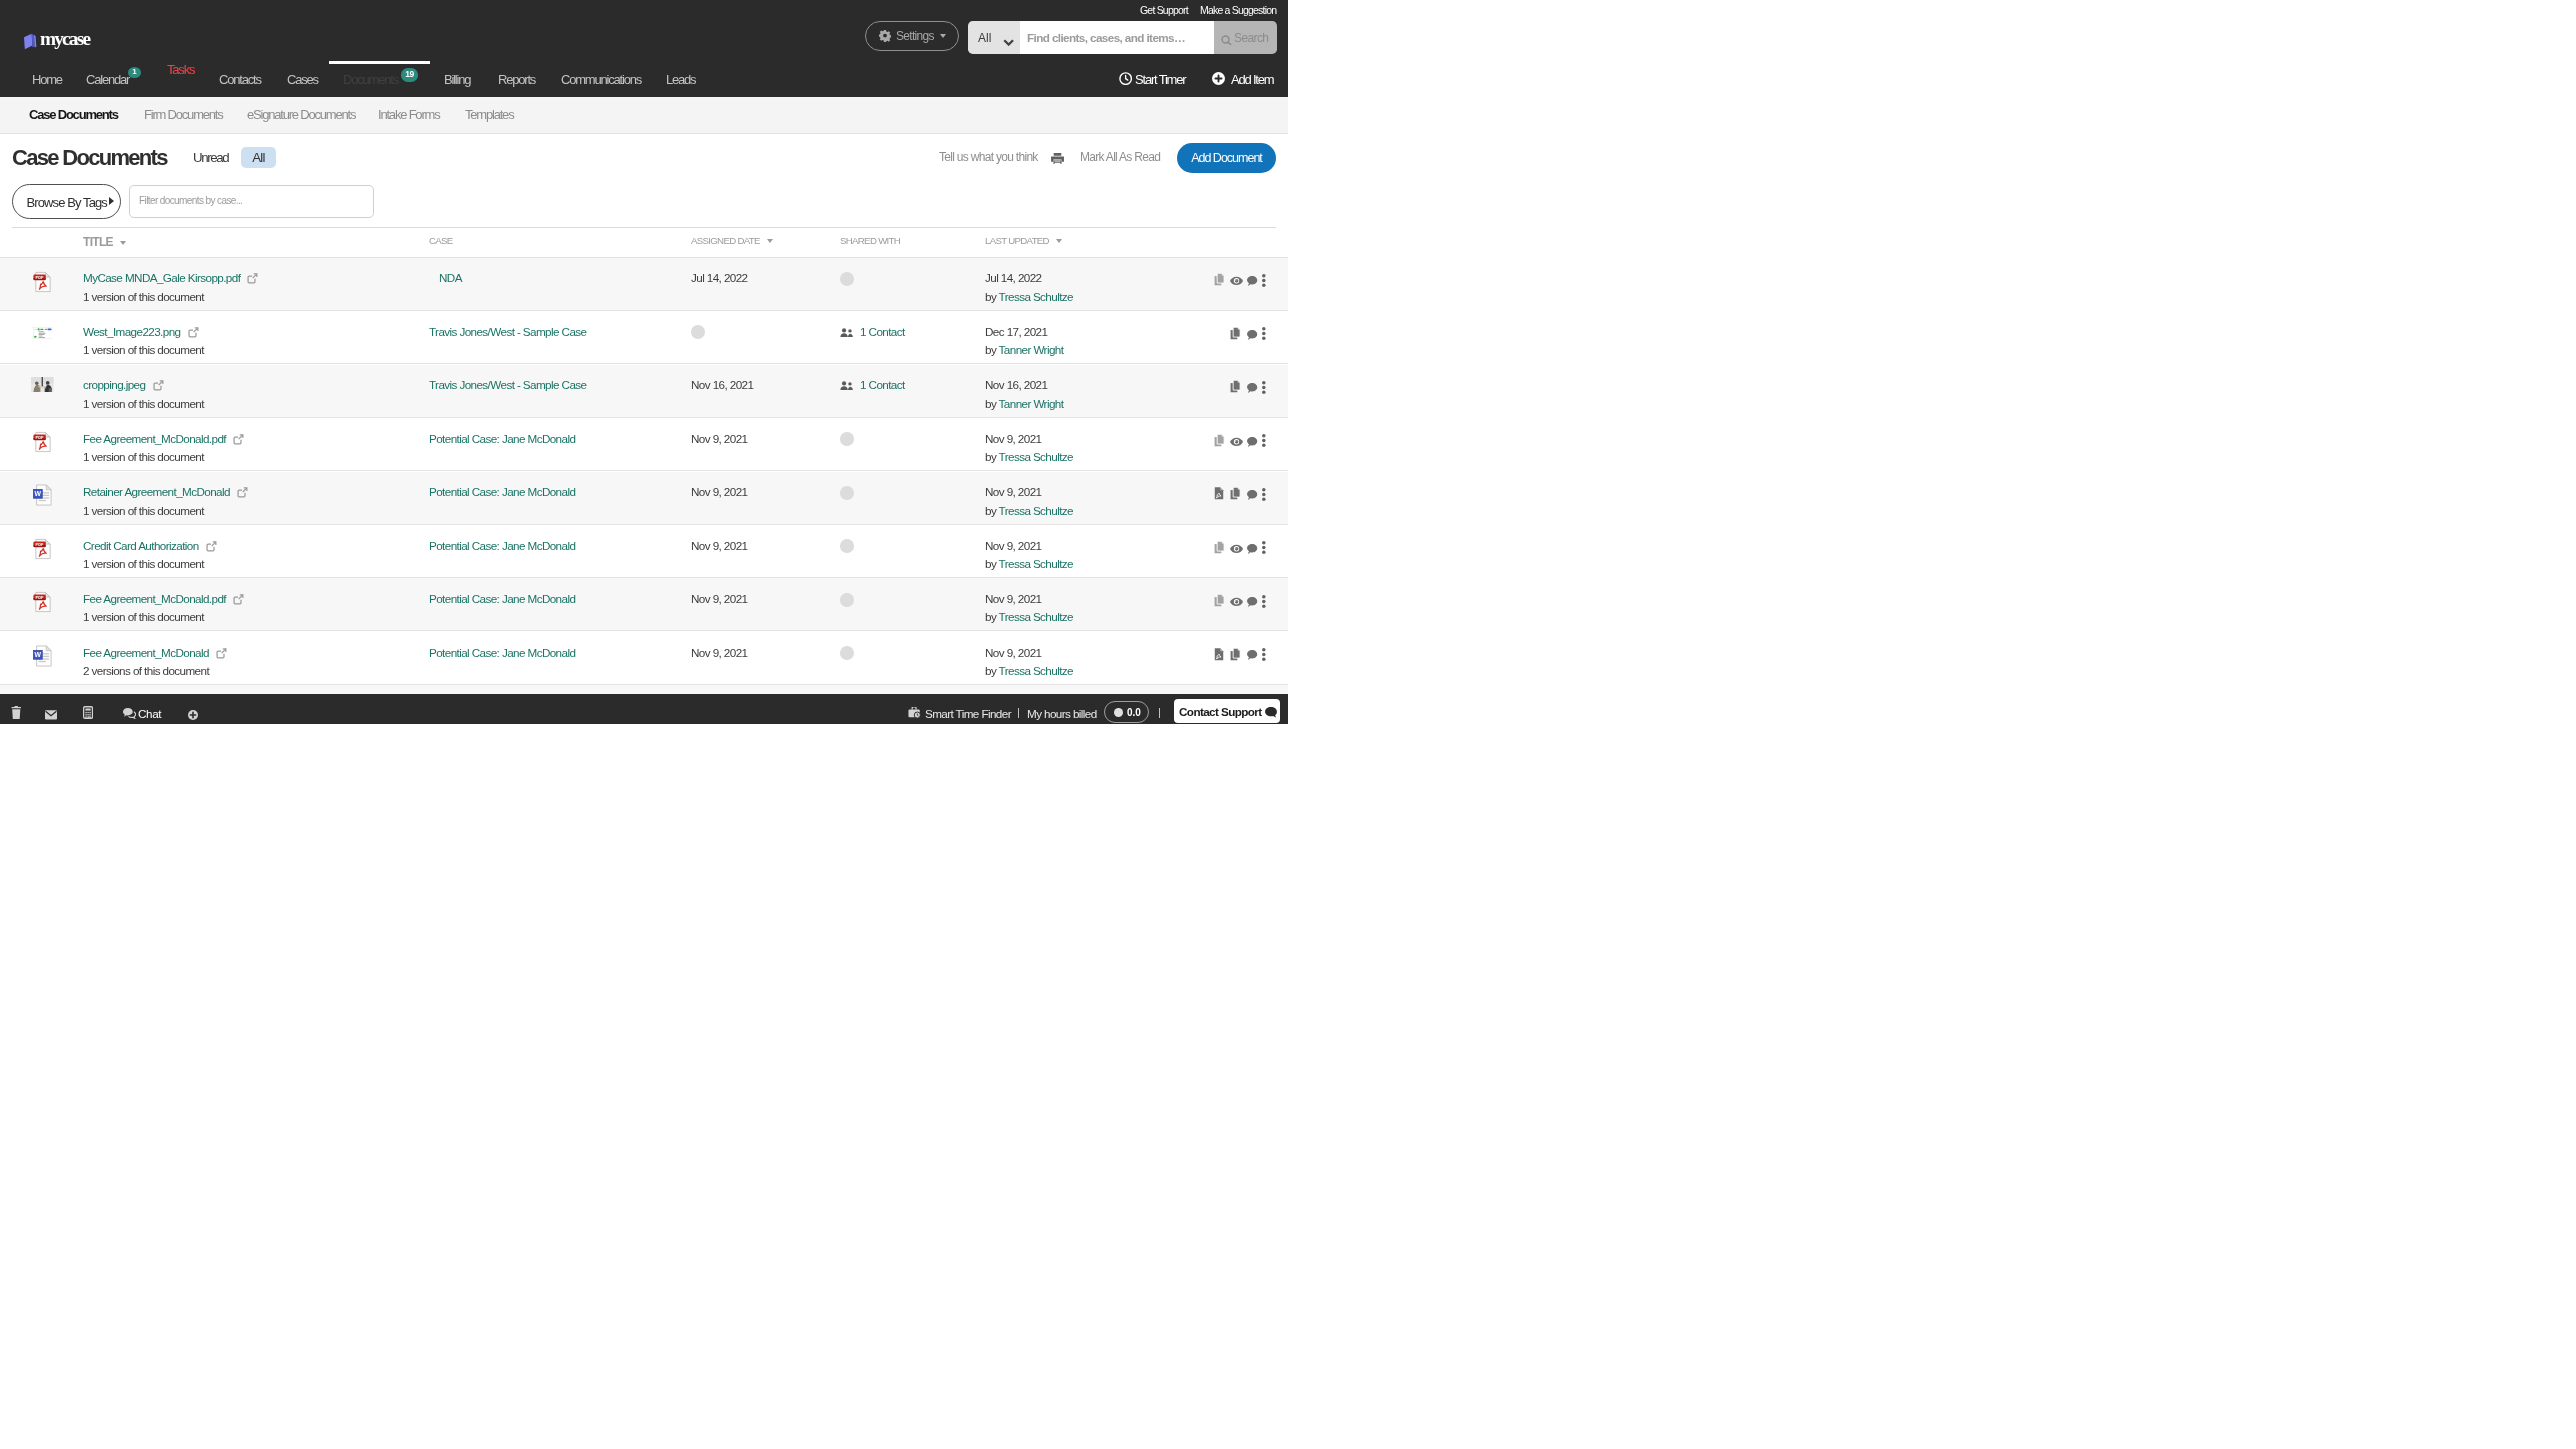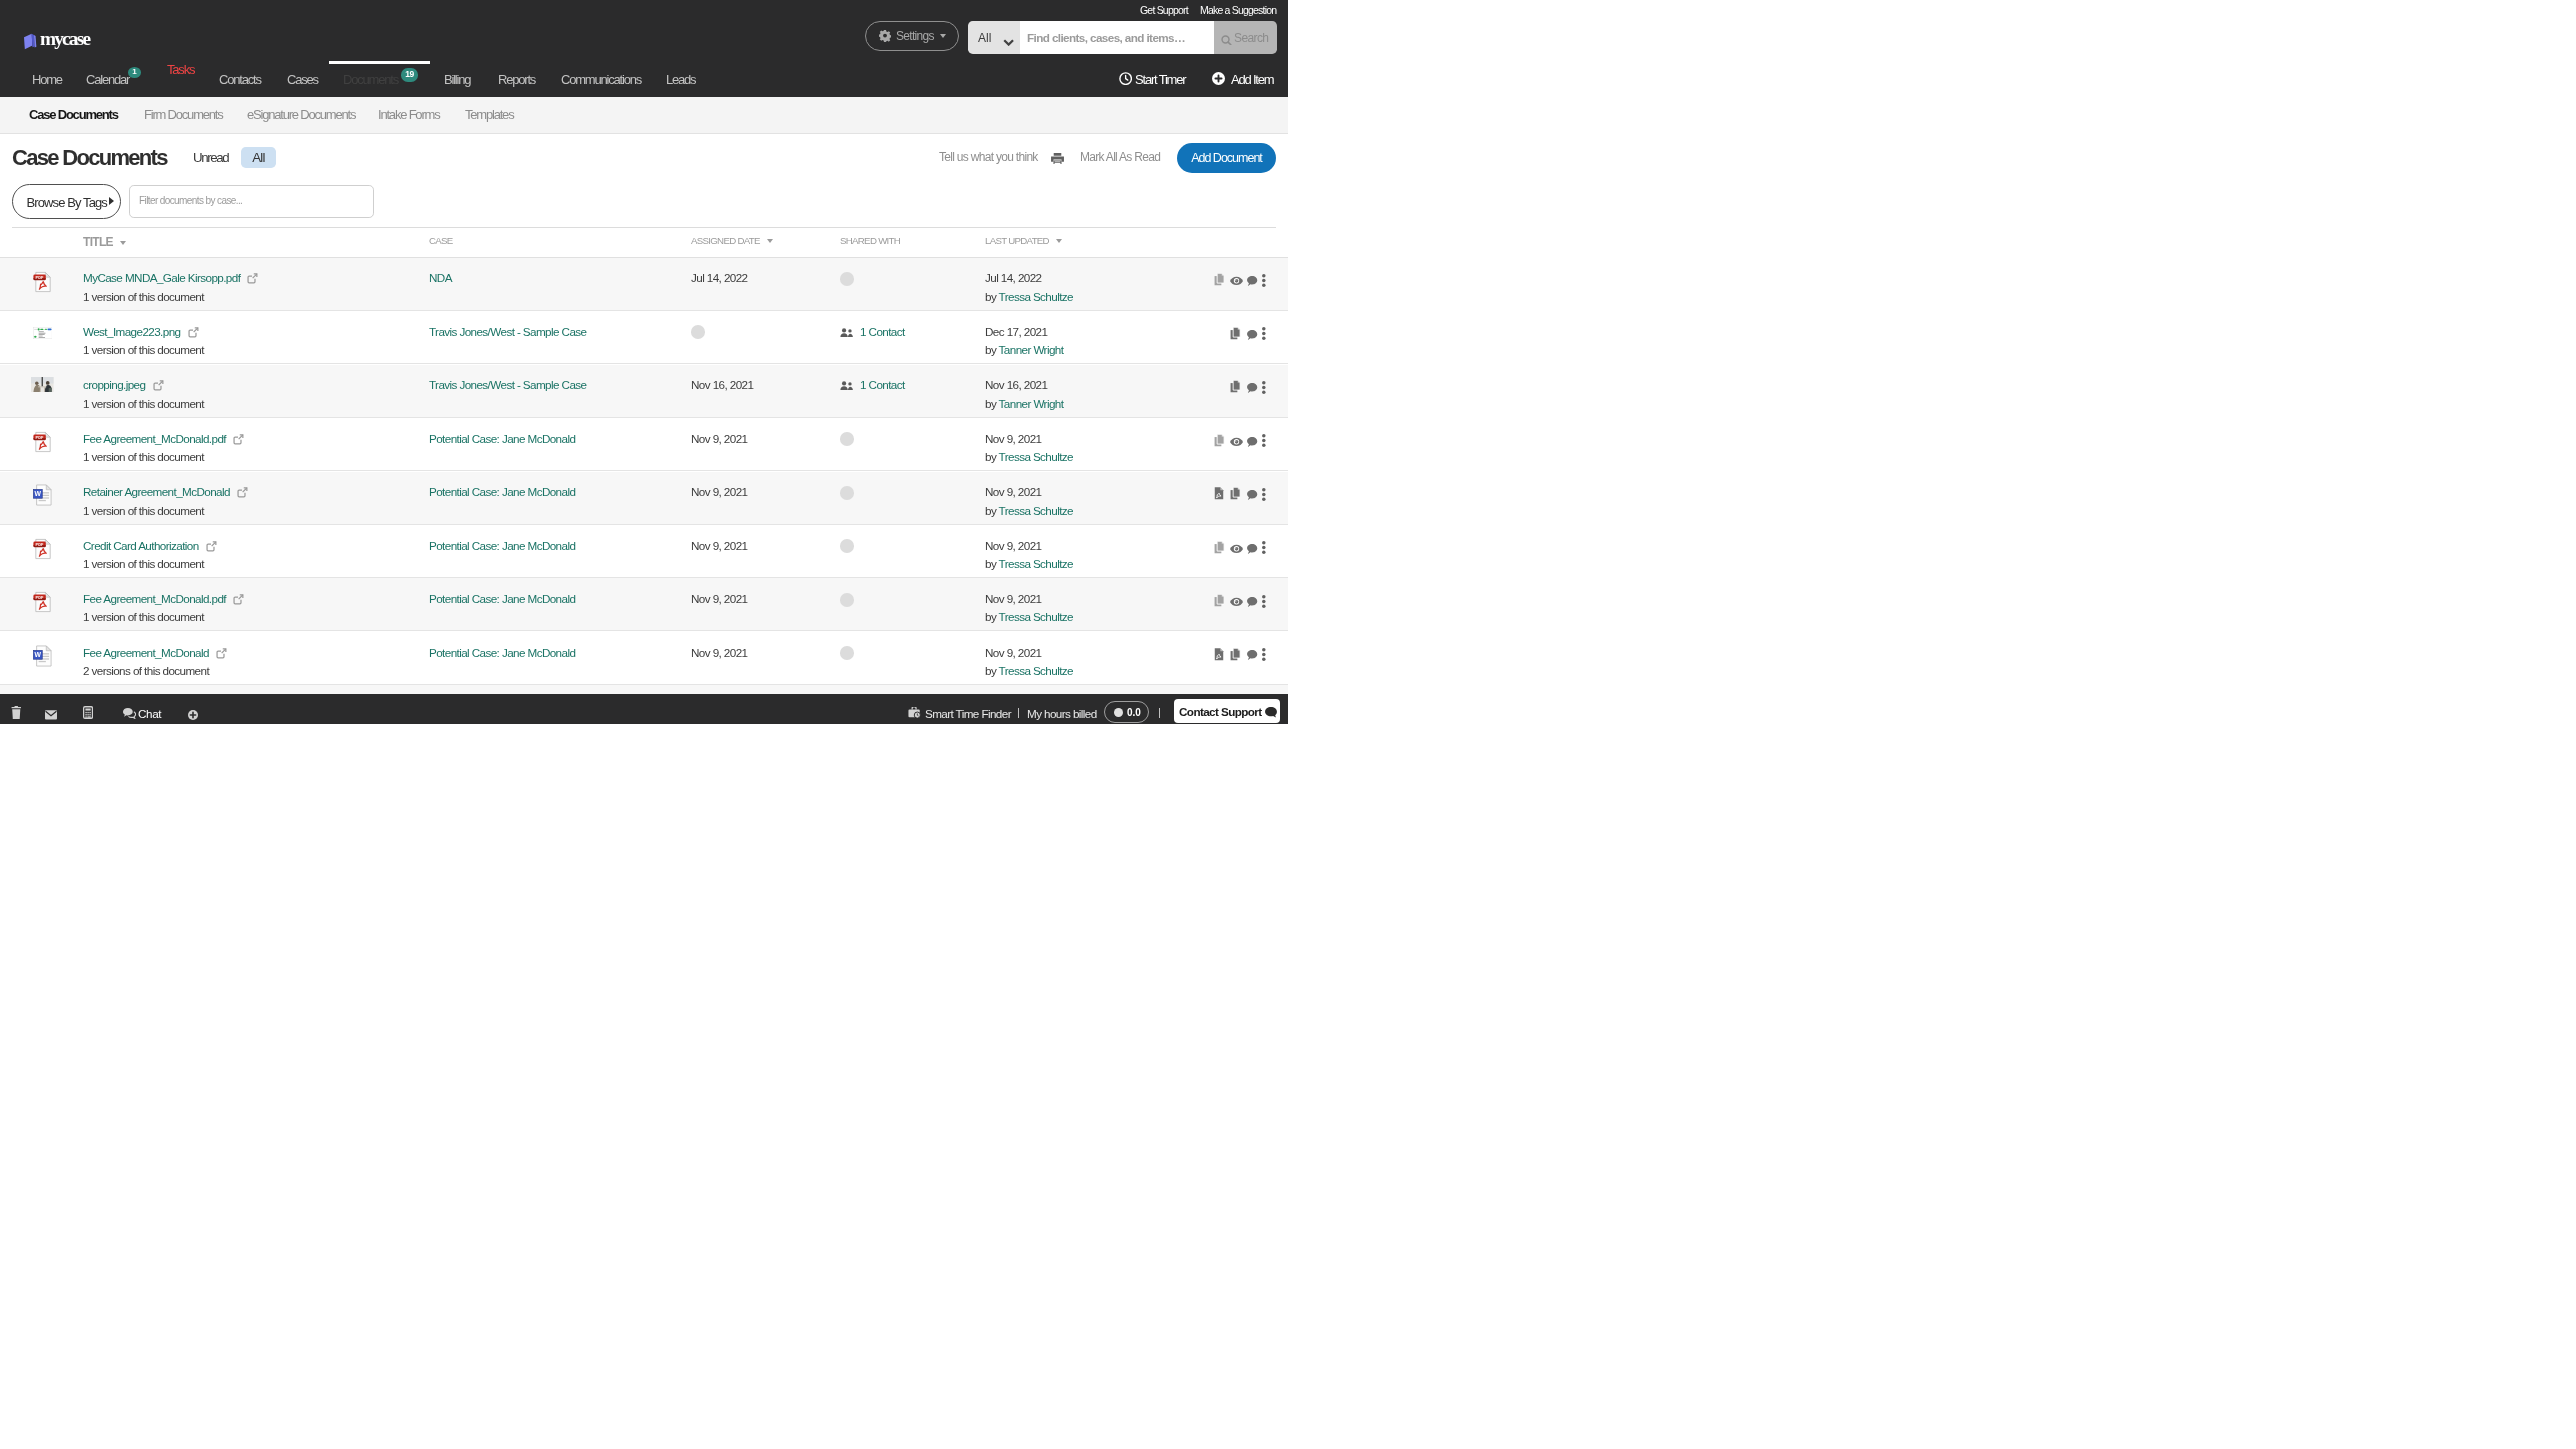--- a/index.html
+++ b/index.html
@@ -99,21 +99,21 @@
         <path d="M.5 8.8h15.5v.8a1.8 1.8 0 0 1-1.8 1.8H2.3A1.8 1.8 0 0 1 .5 9.6z" fill="#8f1a12"></path>
         <text x="8.2" y="9.4" font-size="4.8" font-family="Liberation Sans" font-weight="bold" fill="#fff" text-anchor="middle" letter-spacing=".2">PDF</text>
         <path d="M12.8 13.2c.6 2.4 1.9 4.3 3.8 5.6-1.7-.3-3.4-.1-5 .6-1.6.7-2.8 1.8-3.6 3.2 1-2 1.5-4.1 1.5-6.3.9 1 2.1-2 3.3-3.1z" fill="none" stroke="#cf352a" stroke-width="1.6" stroke-linejoin="round"></path>
       </svg></div>
 <div style="position:absolute;left:83px;top:272px;font-size:11.7px;line-height:1;letter-spacing:-0.6px;color:#1a7365;white-space:nowrap">MyCase MNDA_Gale Kirsopp.pdf<span style="display:inline-block;margin-left:7.2px;vertical-align:-1.6px"><svg width="11" height="11" viewBox="0 0 13.5 13.5" style="">
           <path d="M9.8 7.2v3.6a1.3 1.3 0 0 1-1.3 1.3H2.6a1.3 1.3 0 0 1-1.3-1.3V5a1.3 1.3 0 0 1 1.3-1.3h3.6" fill="none" stroke="#999" stroke-width="1.5"></path>
           <path d="M6.9 6.3 12 1.2" stroke="#999" stroke-width="1.5"></path>
           <path d="M8.3 1.1h3.8v3.8" fill="none" stroke="#999" stroke-width="1.5"></path>
         </svg></span></div>
 <div style="position:absolute;left:83px;top:291px;font-size:11.7px;line-height:1;color:#3c3c3c;font-weight:400;letter-spacing:-0.6px;white-space:nowrap;">1 version of this document</div>
-<div style="position:absolute;left:429px;top:272px;font-size:11.7px;line-height:1;color:#1a7365;font-weight:400;letter-spacing:-0.6px;white-space:nowrap;">NDA</div>
+<div style="position:absolute;left:439px;top:272px;font-size:11.7px;line-height:1;color:#1a7365;font-weight:400;letter-spacing:-0.6px;white-space:nowrap;">NDA</div>
 <div style="position:absolute;left:691px;top:272px;font-size:11.7px;line-height:1;color:#3c3c3c;font-weight:400;letter-spacing:-0.6px;white-space:nowrap;">Jul 14, 2022</div>
 <div style="position:absolute;left:840px;top:272px;width:13.7px;height:13.7px;border-radius:50%;background:#dcdcdc"></div>
 <div style="position:absolute;left:985px;top:272px;font-size:11.7px;line-height:1;color:#3c3c3c;font-weight:400;letter-spacing:-0.6px;white-space:nowrap;">Jul 14, 2022</div>
 <div style="position:absolute;left:985px;top:291px;font-size:11.7px;line-height:1;color:#3c3c3c;font-weight:400;letter-spacing:-0.6px;white-space:nowrap;">by <span style="color:#1a7365">Tressa Schultze</span></div>
 <div style="position:absolute;left:1214px;top:273px;"><svg width="10.5" height="12.5" viewBox="0 0 13 15.5" style="">
         <rect x="0.7" y="3.8" width="8.4" height="11.4" fill="#a3a3a3"></rect>
         <path d="M3.9 0.3h5.6l3 3v9.2H3.9z" fill="#a3a3a3" stroke="#fff" stroke-width="1.1"></path>
         <path d="M9.5 0.3l3 3H9.5z" fill="#fff" opacity="0.55"></path>
       </svg></div>
 <div style="position:absolute;left:1230px;top:274px;"><svg width="13" height="10" viewBox="0 0 15 10.5" style="">

